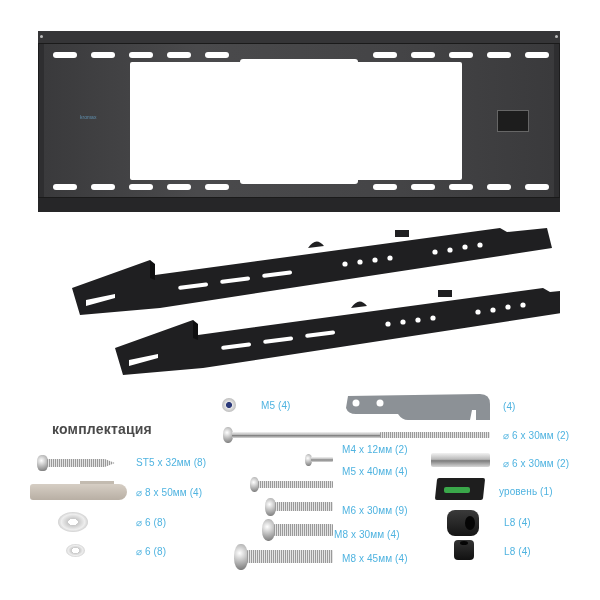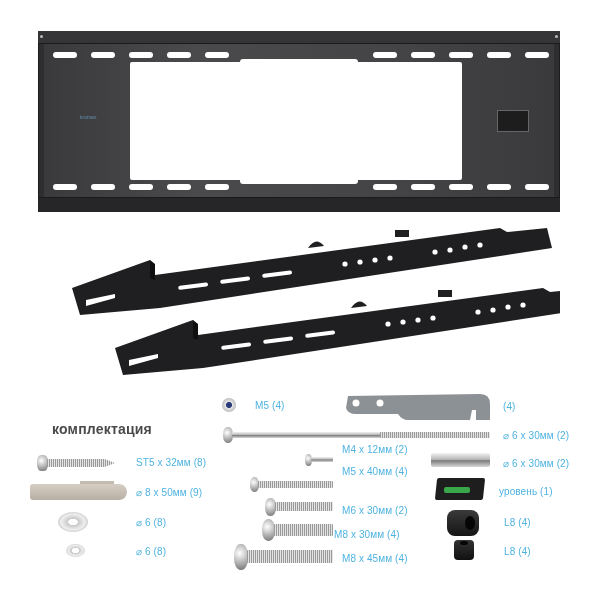--- a/index.html
+++ b/index.html
@@ -124,33 +124,33 @@
   <div>
     <div class="head" style="left:37px;top:455px;width:11px;height:16px;border-radius:40%"></div>
     <div class="shank threaded" style="left:47px;top:459px;width:68px;height:8px;clip-path:polygon(0 0,85% 0,100% 50%,85% 100%,0 100%)"></div>
   </div>
   <div class="lbl" style="left:136px;top:457px">ST5 x 32мм (8)</div>
 
   <div>
     <div class="abs" style="left:30px;top:484px;width:97px;height:16px;background:linear-gradient(180deg,#d6cec4,#b8afa4);border-radius:3px 8px 8px 3px"></div>
     <div class="abs" style="left:80px;top:481px;width:34px;height:3px;background:#c3bbb0"></div>
   </div>
-  <div class="lbl" style="left:136px;top:487px">⌀ 8 x 50мм (9)</div>
+  <div class="lbl" style="left:136px;top:487px">⌀ 8 x 50мм (4)</div>
 
   <div class="abs" style="left:58px;top:512px;width:30px;height:20px;border-radius:50%;background:radial-gradient(ellipse at center,#fff 0 22%,#c8c8c8 24%,#eeeeee 55%,#9a9a9a 100%)"></div>
   <div class="lbl" style="left:136px;top:517px">⌀ 6 (8)</div>
 
   <div class="abs" style="left:66px;top:544px;width:19px;height:13px;border-radius:50%;background:radial-gradient(ellipse at center,#fff 0 28%,#c8c8c8 30%,#eeeeee 55%,#9a9a9a 100%)"></div>
   <div class="lbl" style="left:136px;top:546px">⌀ 6 (8)</div>
 </div>
 
 <div>
 
   <div class="abs" style="left:222px;top:398px;width:14px;height:14px;border-radius:50%;background:radial-gradient(circle,#2b3a7a 0 28%,#e8e8e8 32%,#9d9d9d 100%)"></div>
-  <div class="lbl" style="left:255px;top:400px">M5 (4)</div>
+  <div class="lbl" style="left:261px;top:400px">M5 (4)</div>
 
   <div>
     <div class="head" style="left:223px;top:427px;width:10px;height:16px;border-radius:45%"></div>
     <div class="shank metal" style="left:232px;top:432px;width:150px;height:6px"></div>
     <div class="shank threaded" style="left:380px;top:432px;width:110px;height:6px"></div>
   </div>
 
   <div>
     <div class="head" style="left:305px;top:454px;width:7px;height:12px;border-radius:45%"></div>
     <div class="shank metal" style="left:311px;top:457px;width:22px;height:5px"></div>
@@ -160,21 +160,21 @@
   <div>
     <div class="head" style="left:250px;top:477px;width:9px;height:15px;border-radius:45%"></div>
     <div class="shank threaded" style="left:258px;top:481px;width:75px;height:7px"></div>
   </div>
   <div class="lbl" style="left:342px;top:466px">M5 x 40мм (4)</div>
 
   <div>
     <div class="head" style="left:265px;top:498px;width:11px;height:18px;border-radius:45%"></div>
     <div class="shank threaded" style="left:275px;top:502px;width:58px;height:9px"></div>
   </div>
-  <div class="lbl" style="left:342px;top:505px">M6 x 30мм (2)</div>
+  <div class="lbl" style="left:342px;top:505px">M6 x 30мм (9)</div>
 
   <div>
     <div class="head" style="left:262px;top:519px;width:13px;height:22px;border-radius:45%"></div>
     <div class="shank threaded" style="left:274px;top:524px;width:59px;height:12px"></div>
   </div>
   <div class="lbl" style="left:334px;top:529px">M8 x 30мм (4)</div>
 
   <div>
     <div class="head" style="left:234px;top:544px;width:14px;height:26px;border-radius:45%"></div>
     <div class="shank threaded" style="left:247px;top:550px;width:86px;height:13px"></div>

